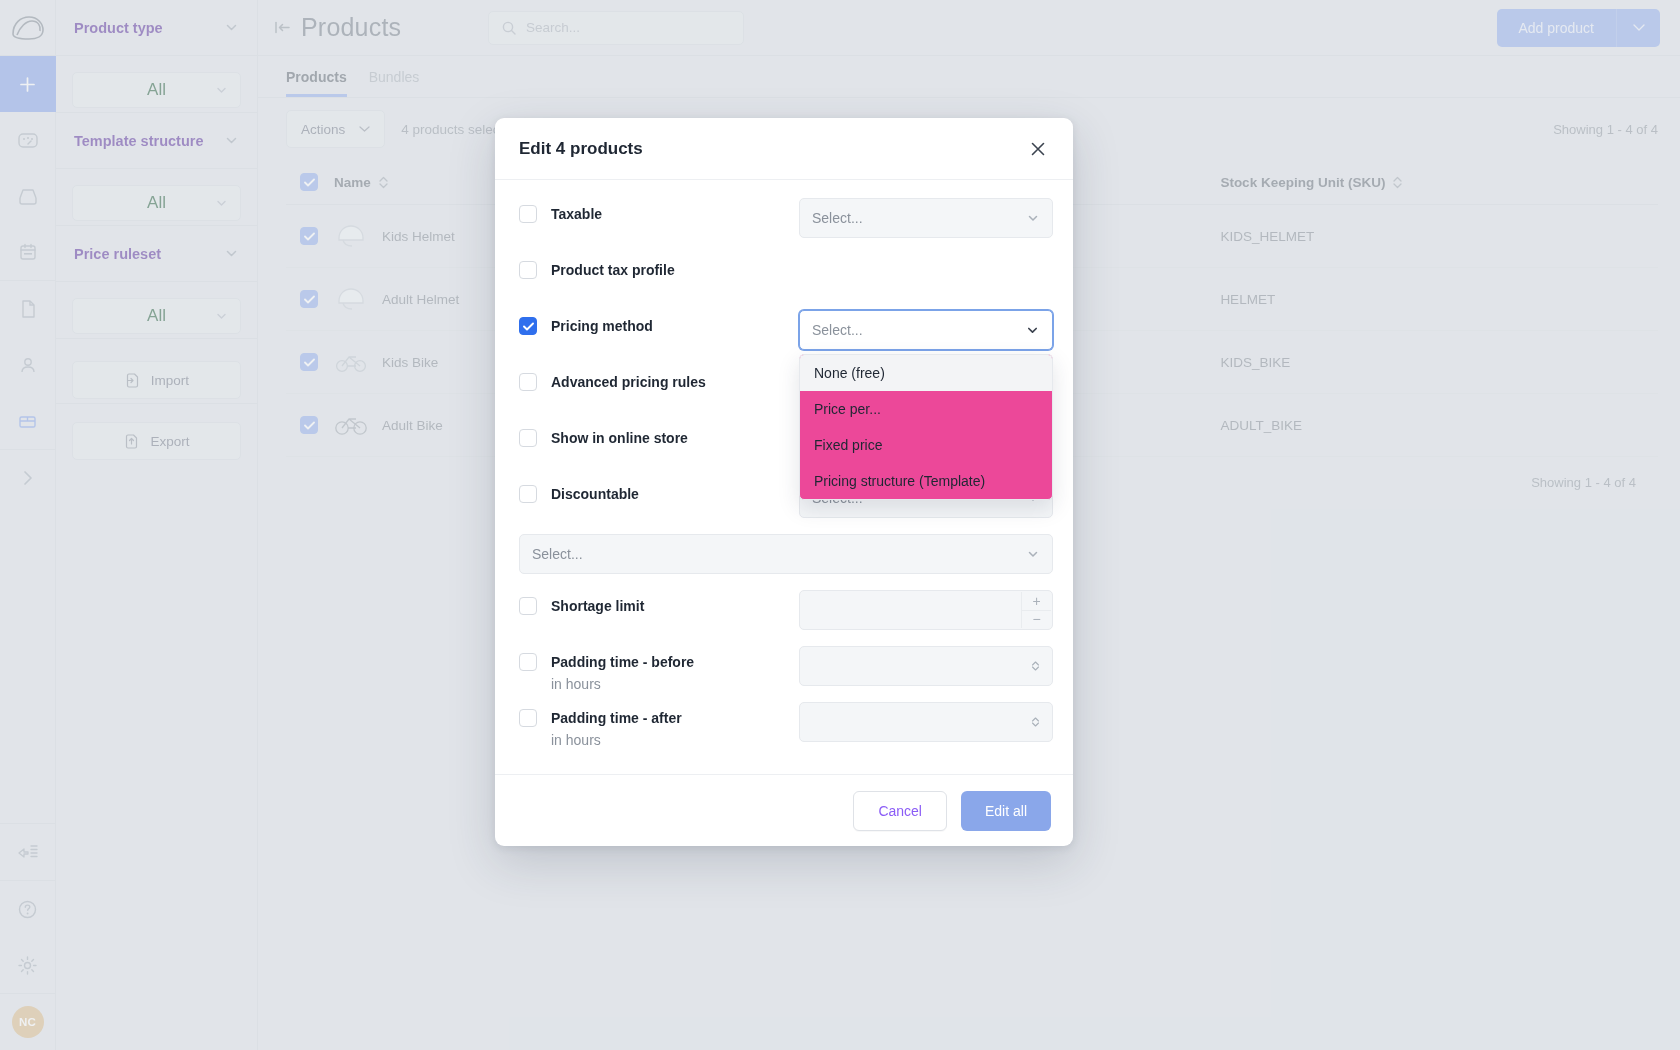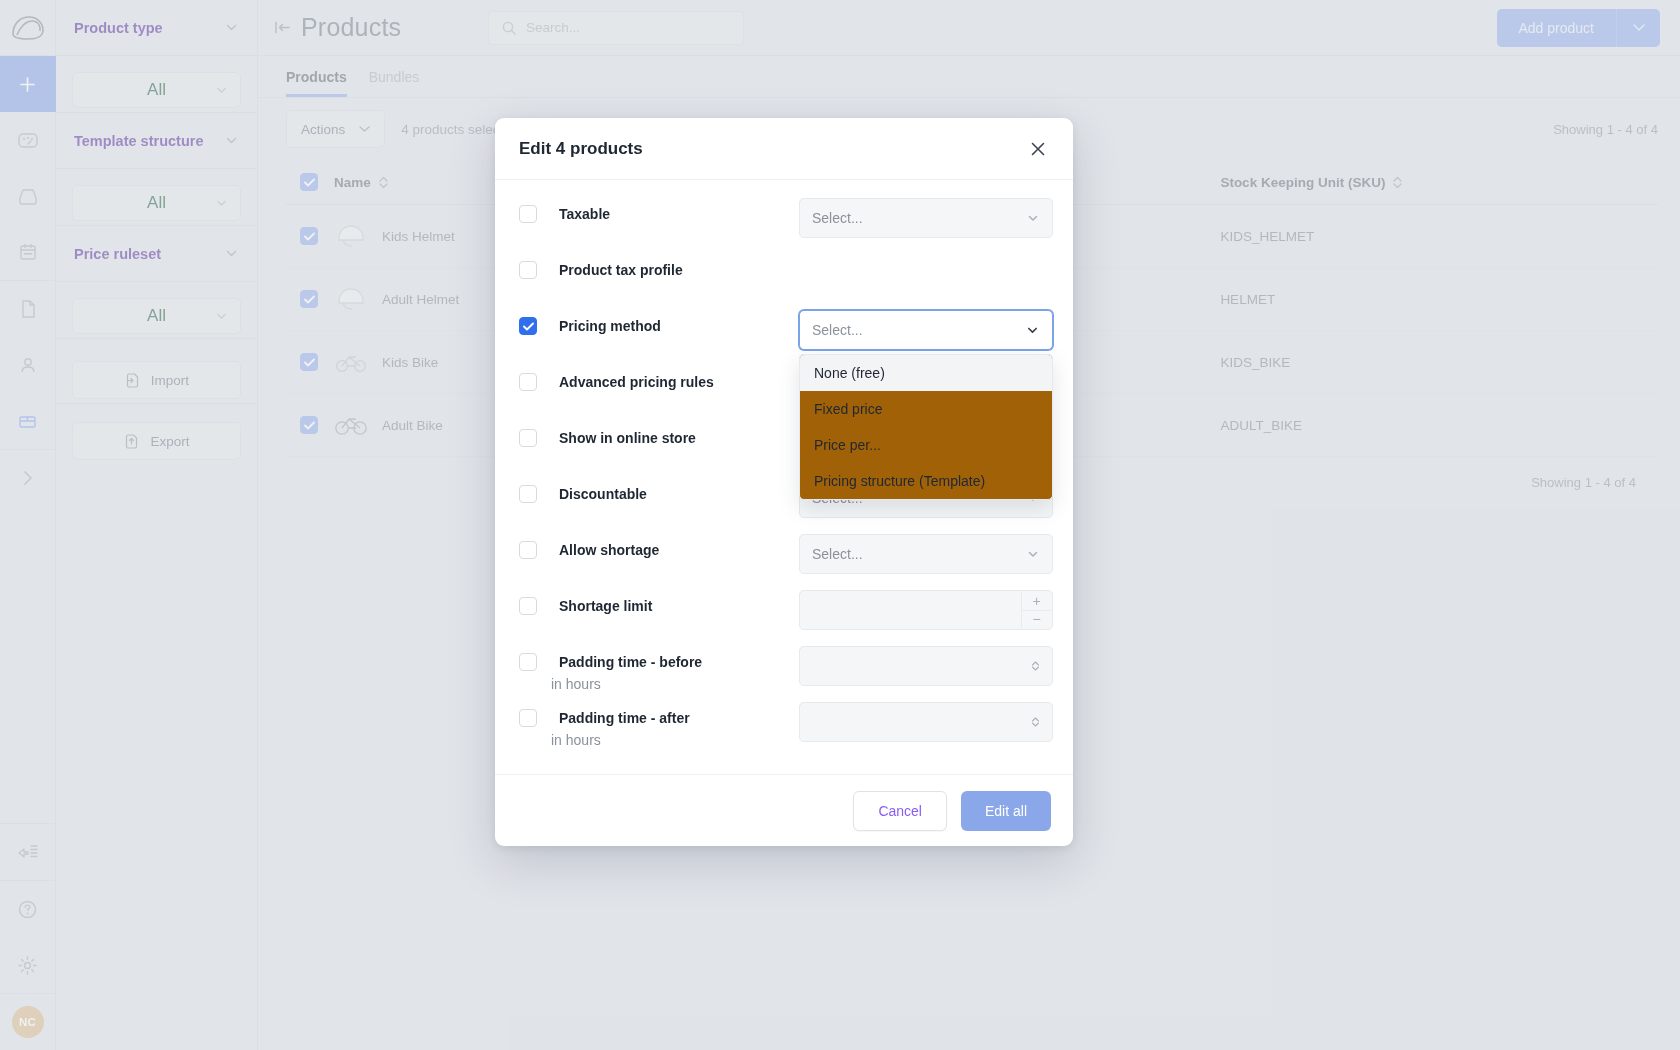--- a/index.html
+++ b/index.html
@@ -149,42 +149,42 @@
   }
   .modal-head {
     height: 62px; flex: 0 0 62px; display: flex; align-items: center;
     padding: 0 22px 0 24px; border-bottom: 1px solid #edeff2;
   }
   .modal-title { font-size: 17px; font-weight: 600; color: #1f2733; flex: 1 1 auto; }
   .x-btn { width: 26px; height: 26px; display: flex; align-items: center; justify-content: center; color: #3c4450; }
   .modal-body { padding: 16px 20px 18px 24px; flex: 1 1 auto; }
   .frow { display: flex; align-items: flex-start; min-height: 56px; }
   .flabelcol { width: 280px; flex: 0 0 280px; display: flex; gap: 14px; padding-top: 9px; }
-  .flabel { font-size: 14px; font-weight: 600; color: #1f2733; line-height: 1.35; margin-left: 8px; }
+  .flabel { font-size: 14px; font-weight: 600; color: #1f2733; line-height: 1.35; }
   .fhint { font-size: 14px; color: #8a919b; margin-top: 4px; }
   .fctrlcol { flex: 1 1 auto; padding-top: 2px; position: relative; }
   .minput {
     height: 40px; background: #f4f6f8; border: 1px solid #e6e9ed; border-radius: 5px;
     display: flex; align-items: center; padding: 0 12px; font-size: 14px; color: #8a919b;
     position: relative;
   }
   .minput .chev { position: absolute; right: 12px; top: 50%; transform: translateY(-50%); color: #aab1ba; }
   .minput.focused {
     background: #fff; border-color: #7ba3e8; box-shadow: 0 0 0 1px #7ba3e8;
   }
   .minput.focused .chev { color: #3d4450; }
   .stepper { position: absolute; right: 1px; top: 1px; bottom: 1px; width: 30px;
     display: flex; flex-direction: column; border-left: 1px solid #e9ecef; }
   .stepper div { flex: 1 1 0; display: flex; align-items: center; justify-content: center;
     font-size: 14px; color: #aab1ba; }
   .stepper div:first-child { border-bottom: 1px solid #e9ecef; }
   .spin { position: absolute; right: 12px; top: 50%; transform: translateY(-50%);
     display: flex; flex-direction: column; gap: 2px; color: #aab1ba; font-size: 7px; line-height: 7px; }
   .dropdown {
-    position: absolute; left: 0; right: 0; top: 46px; background: #a16207;
+    position: absolute; left: 0; right: 0; top: 46px; background: #ec4899;
     border: 1px solid #e6e9ed; border-radius: 5px;
     box-shadow: 0 8px 22px rgba(40,50,70,.13); z-index: 5; overflow: hidden;
   }
   .ditem { padding: 10px 14px; font-size: 14px; color: #1f2733; }
   .ditem.hl { background: #f3f4f6; }
   .modal-foot {
     height: 72px; flex: 0 0 72px; display: flex; align-items: center; justify-content: flex-end;
     gap: 14px; padding: 0 22px; border-top: 1px solid #edeff2;
   }
   .mbtn-cancel {
@@ -634,22 +634,22 @@
         </div>
         <div class="fctrlcol">
           <div class="minput focused">
             <span>Select...</span>
             <svg class="chev" width="15" height="15" viewBox="0 0 15 15">
               <path d="M3.8 6l3.7 3.7L11.2 6" stroke="currentColor" stroke-width="1.7" fill="none" stroke-linecap="round" stroke-linejoin="round"></path>
             </svg>
           </div>
           <div class="dropdown">
             <div class="ditem hl">None (free)</div>
+            <div class="ditem">Price per...</div>
             <div class="ditem">Fixed price</div>
-            <div class="ditem">Price per...</div>
             <div class="ditem">Pricing structure (Template)</div>
           </div>
         </div>
       </div>
 
       <div class="frow">
         <div class="flabelcol">
           <span class="mcb"></span>
           <div>
               <div class="flabel">Advanced pricing rules</div>
@@ -679,26 +679,20 @@
           <div class="minput">
             <span>Select...</span>
             <svg class="chev" width="14" height="14" viewBox="0 0 14 14">
               <path d="M3.5 5.5l3.5 3.5 3.5-3.5" stroke="currentColor" stroke-width="1.5" fill="none" stroke-linecap="round" stroke-linejoin="round"></path>
             </svg>
           </div>
         </div>
       </div>
 
       <div class="frow">
-        <div class="flabelcol">
-          <span class="mcb"></span>
-          <div>
-              <div class="flabel">Allow shortage</div>
-            </div>
-        </div>
         <div class="fctrlcol">
           <div class="minput">
             <span>Select...</span>
             <svg class="chev" width="14" height="14" viewBox="0 0 14 14">
               <path d="M3.5 5.5l3.5 3.5 3.5-3.5" stroke="currentColor" stroke-width="1.5" fill="none" stroke-linecap="round" stroke-linejoin="round"></path>
             </svg>
           </div>
         </div>
       </div>
 

